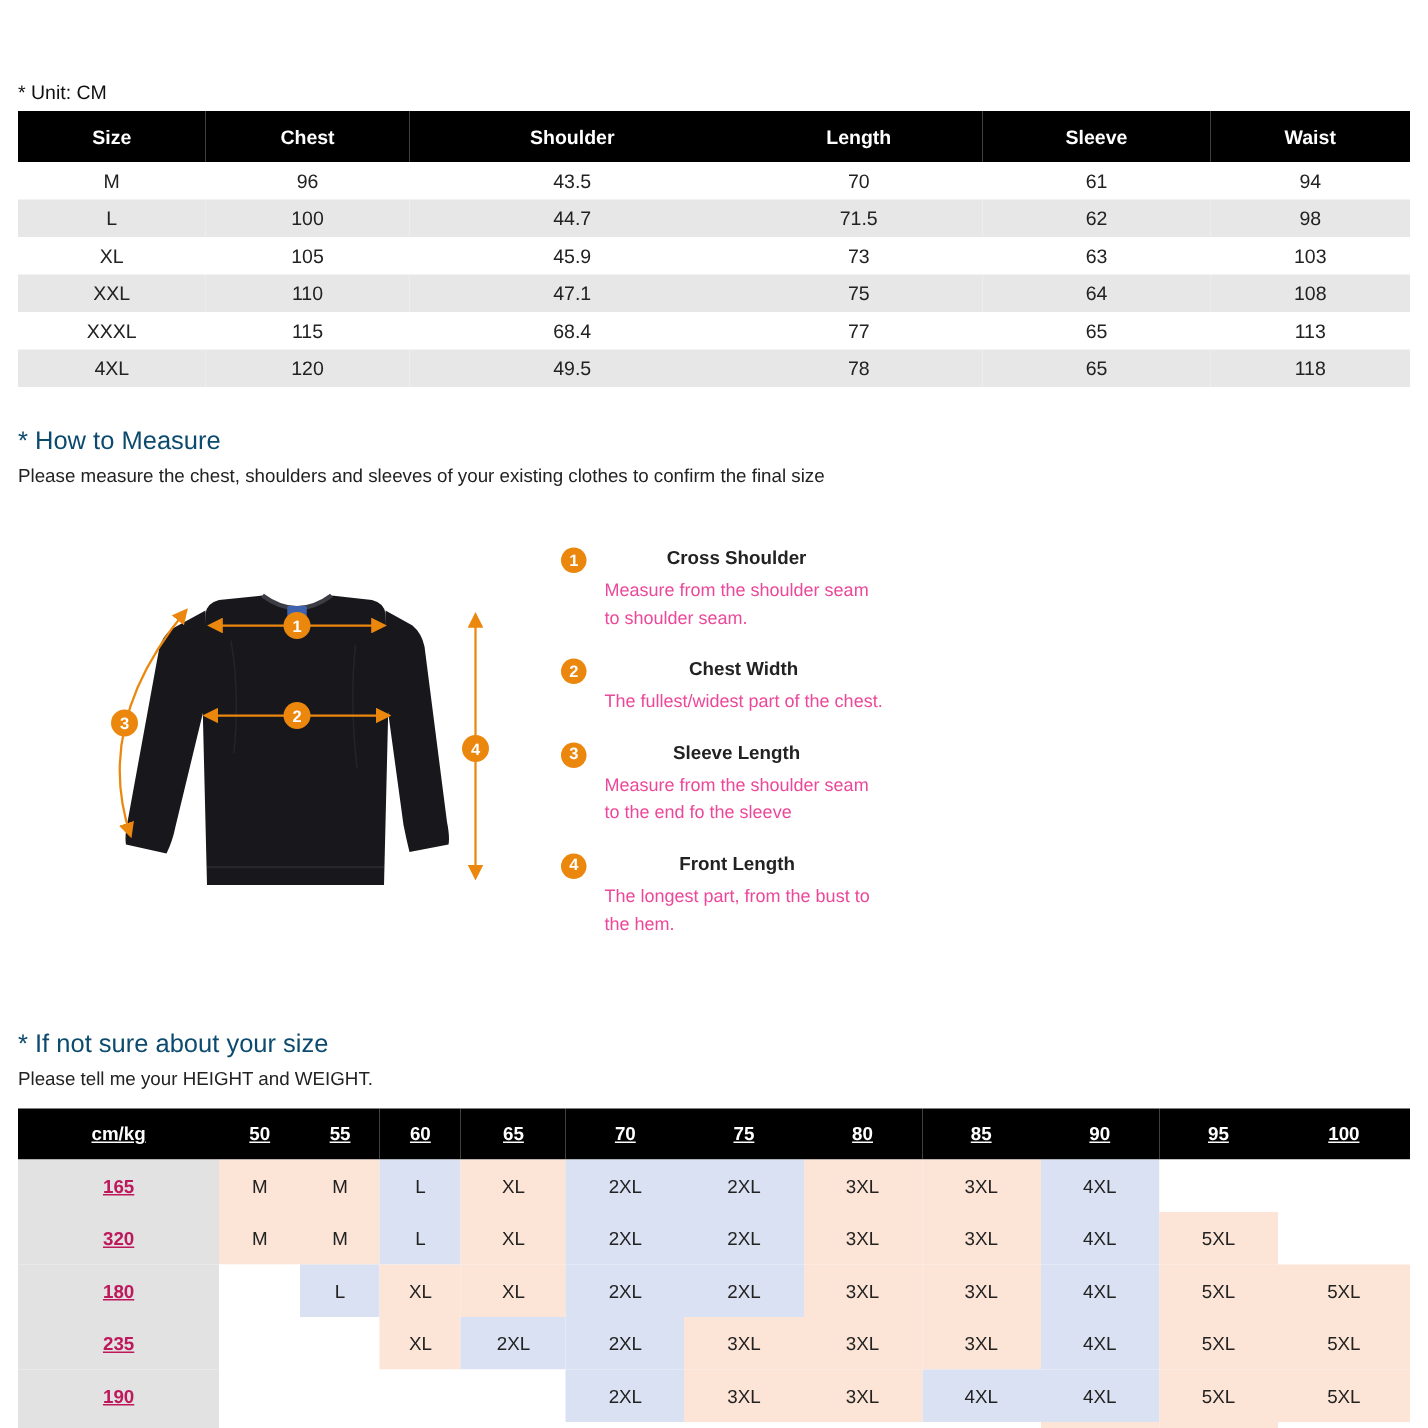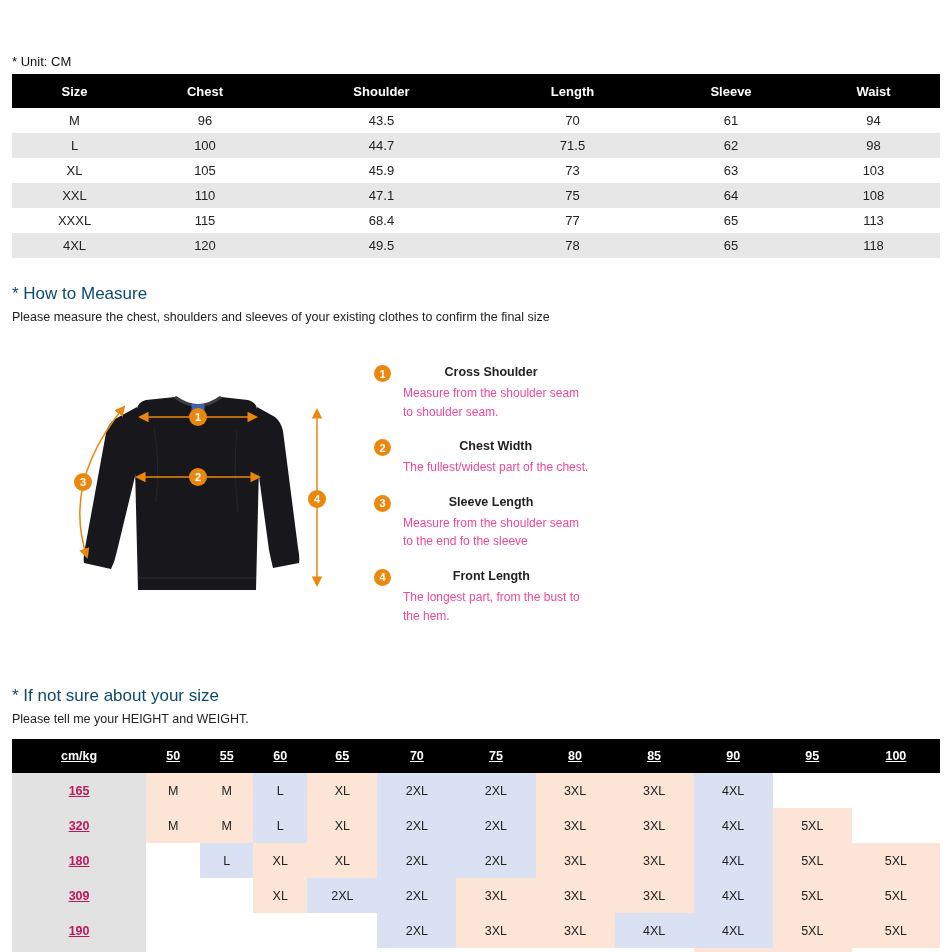--- a/index.html
+++ b/index.html
@@ -274,21 +274,21 @@
           <td class="c-peach">XL</td>
           <td class="c-blue">2XL</td>
           <td class="c-blue">2XL</td>
           <td class="c-peach">3XL</td>
           <td class="c-peach">3XL</td>
           <td class="c-blue">4XL</td>
           <td class="c-peach">5XL</td>
           <td class="c-peach">5XL</td>
         </tr>
         <tr>
-          <th class="hcol">309</th>
+          <th class="hcol">235</th>
           <td class="c-empty"></td>
           <td class="c-empty"></td>
           <td class="c-peach">XL</td>
           <td class="c-blue">2XL</td>
           <td class="c-blue">2XL</td>
           <td class="c-peach">3XL</td>
           <td class="c-peach">3XL</td>
           <td class="c-peach">3XL</td>
           <td class="c-blue">4XL</td>
           <td class="c-peach">5XL</td>

